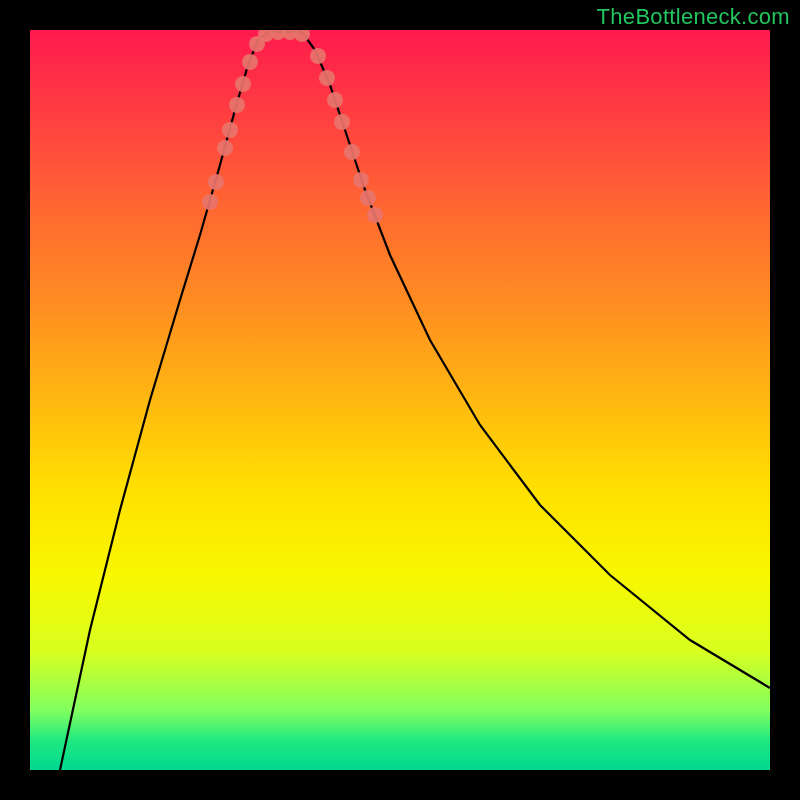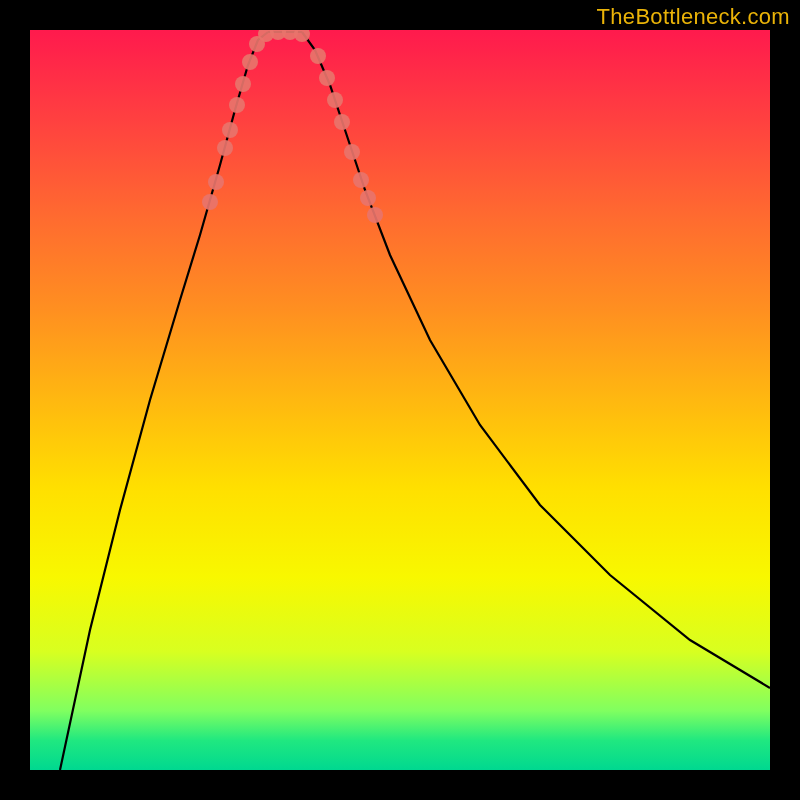--- a/index.html
+++ b/index.html
@@ -35,21 +35,21 @@
       #f8f800 74%,
       #d8ff20 84%,
       #80ff60 92%,
       #20e880 96%,
       #00d890 100%);
   }
   .watermark {
     position: absolute;
     top: 4px;
     right: 10px;
-    color: #eab308;
+    color: #22c55e;
     font-size: 22px;
     font-weight: 500;
     letter-spacing: 0.3px;
   }
   svg.curves {
     position: absolute;
     top: 0;
     left: 0;
   }
 </style>

